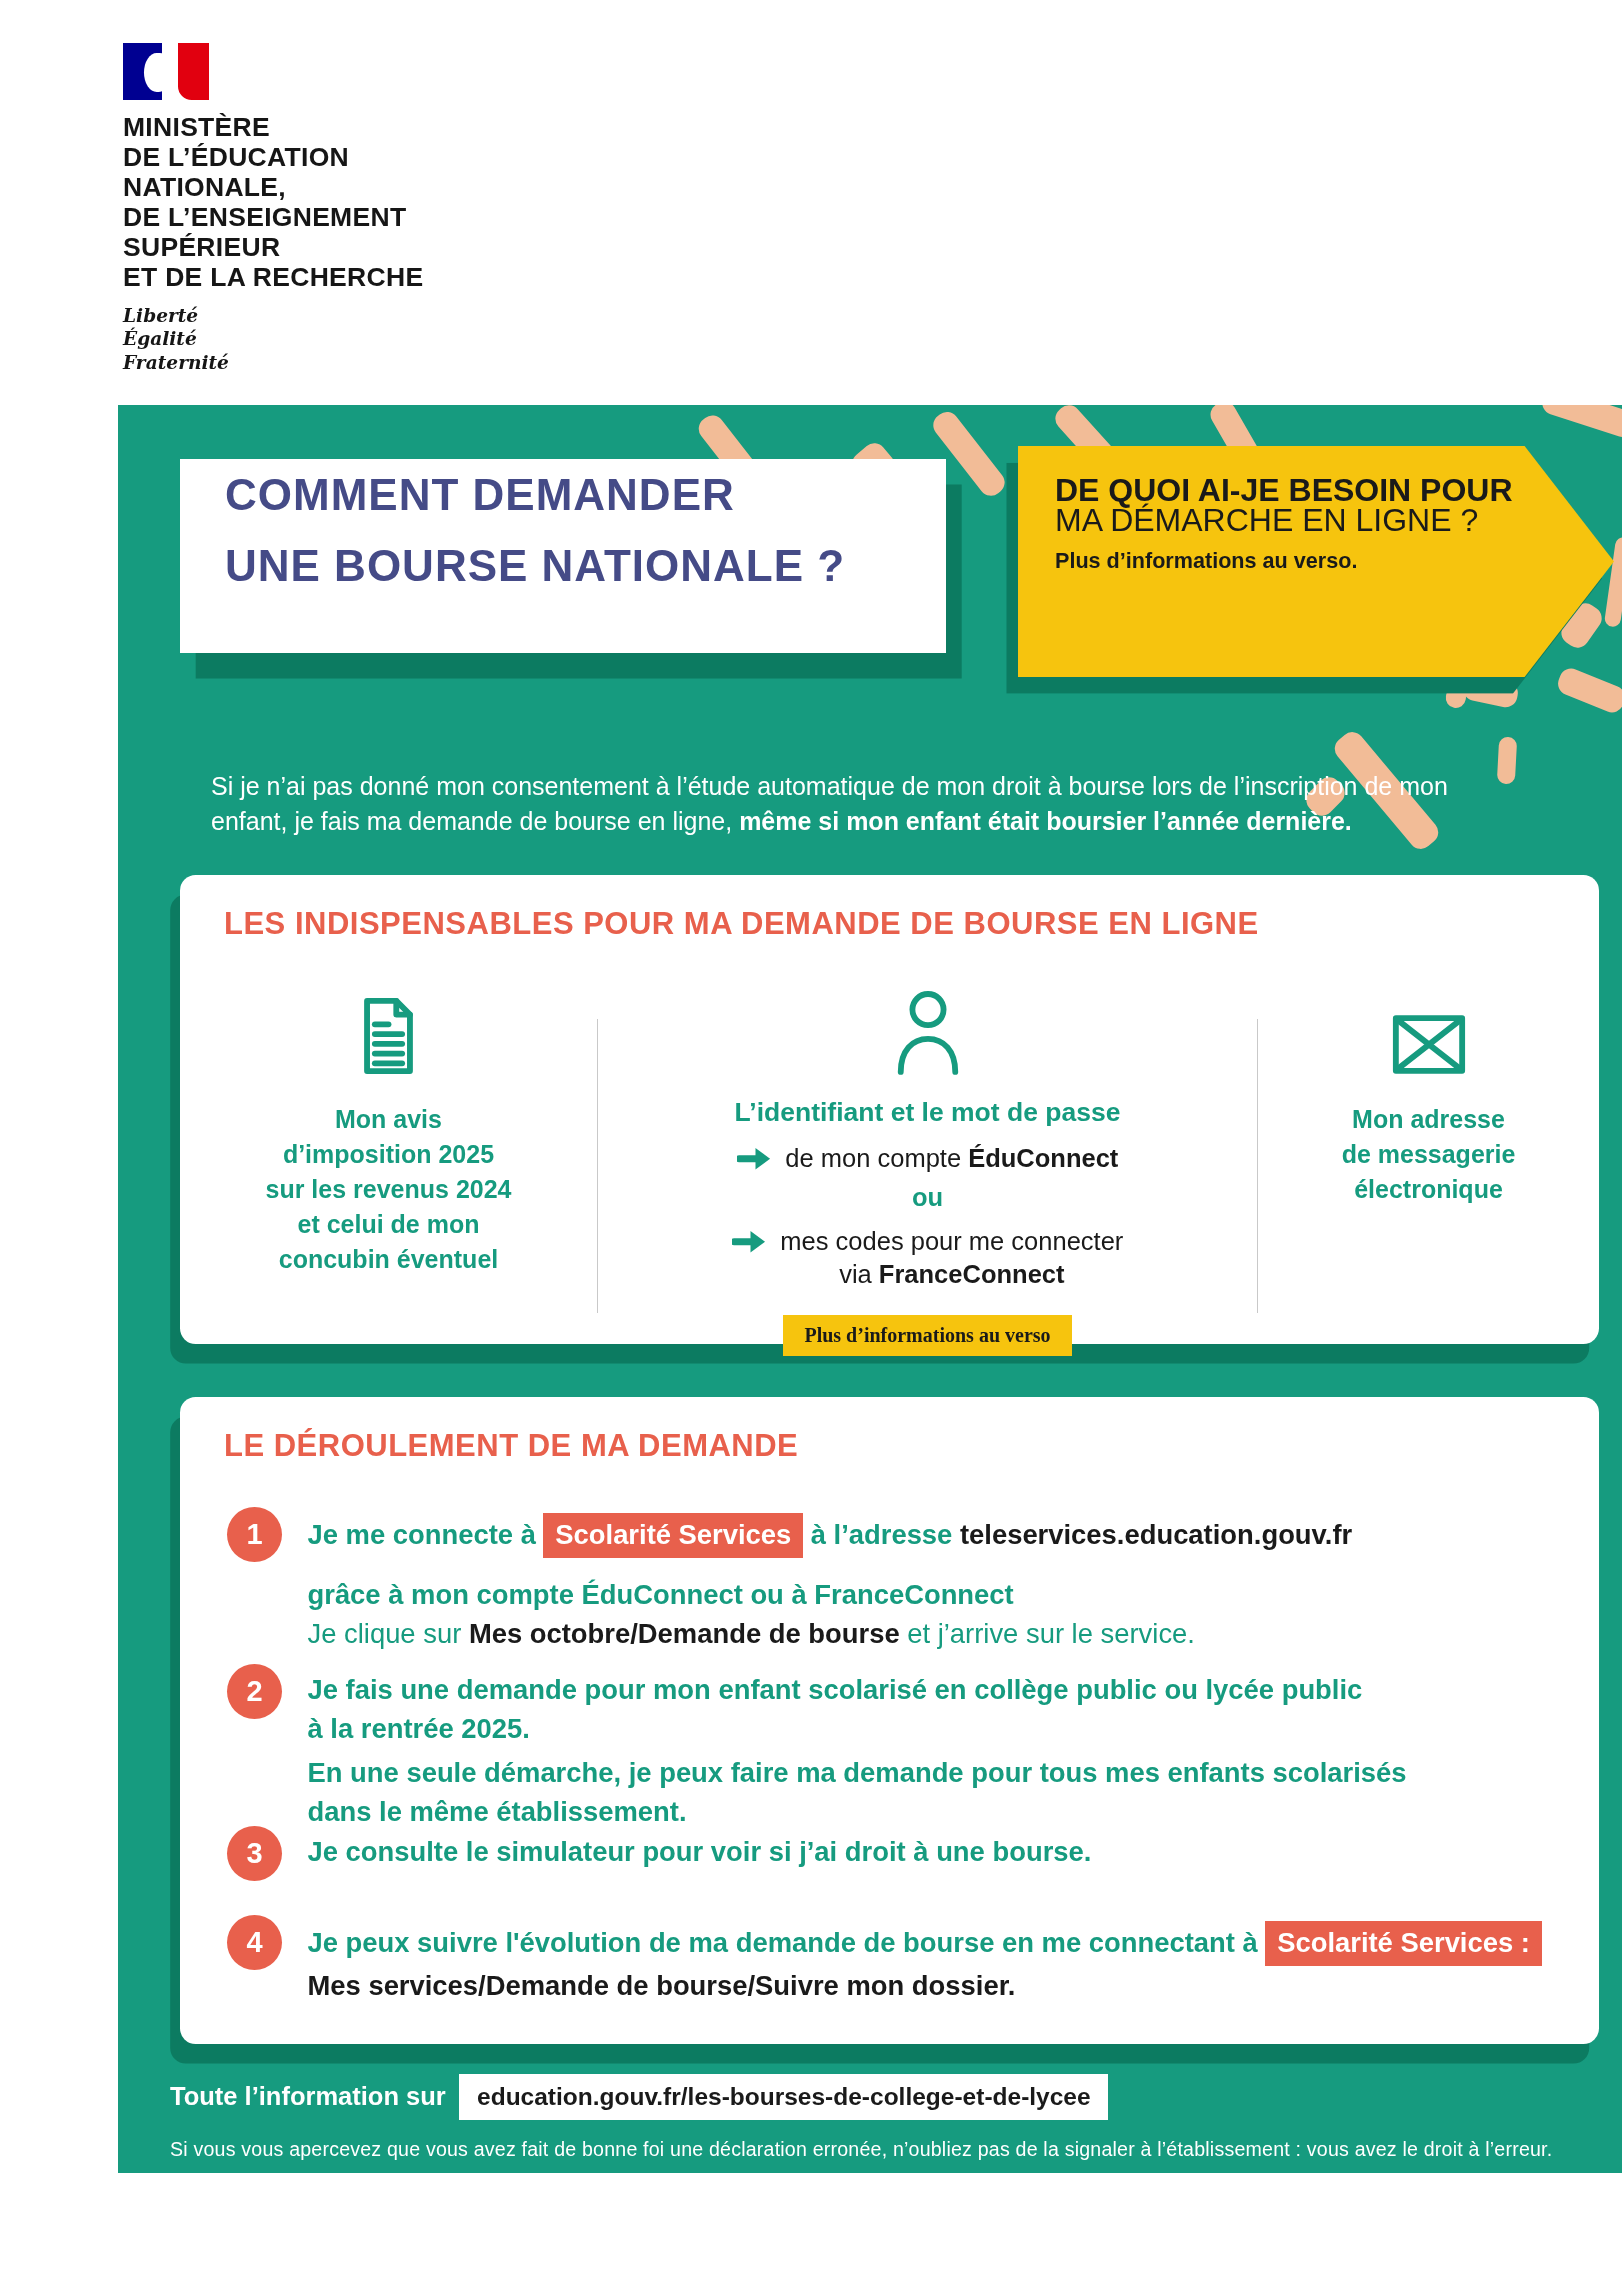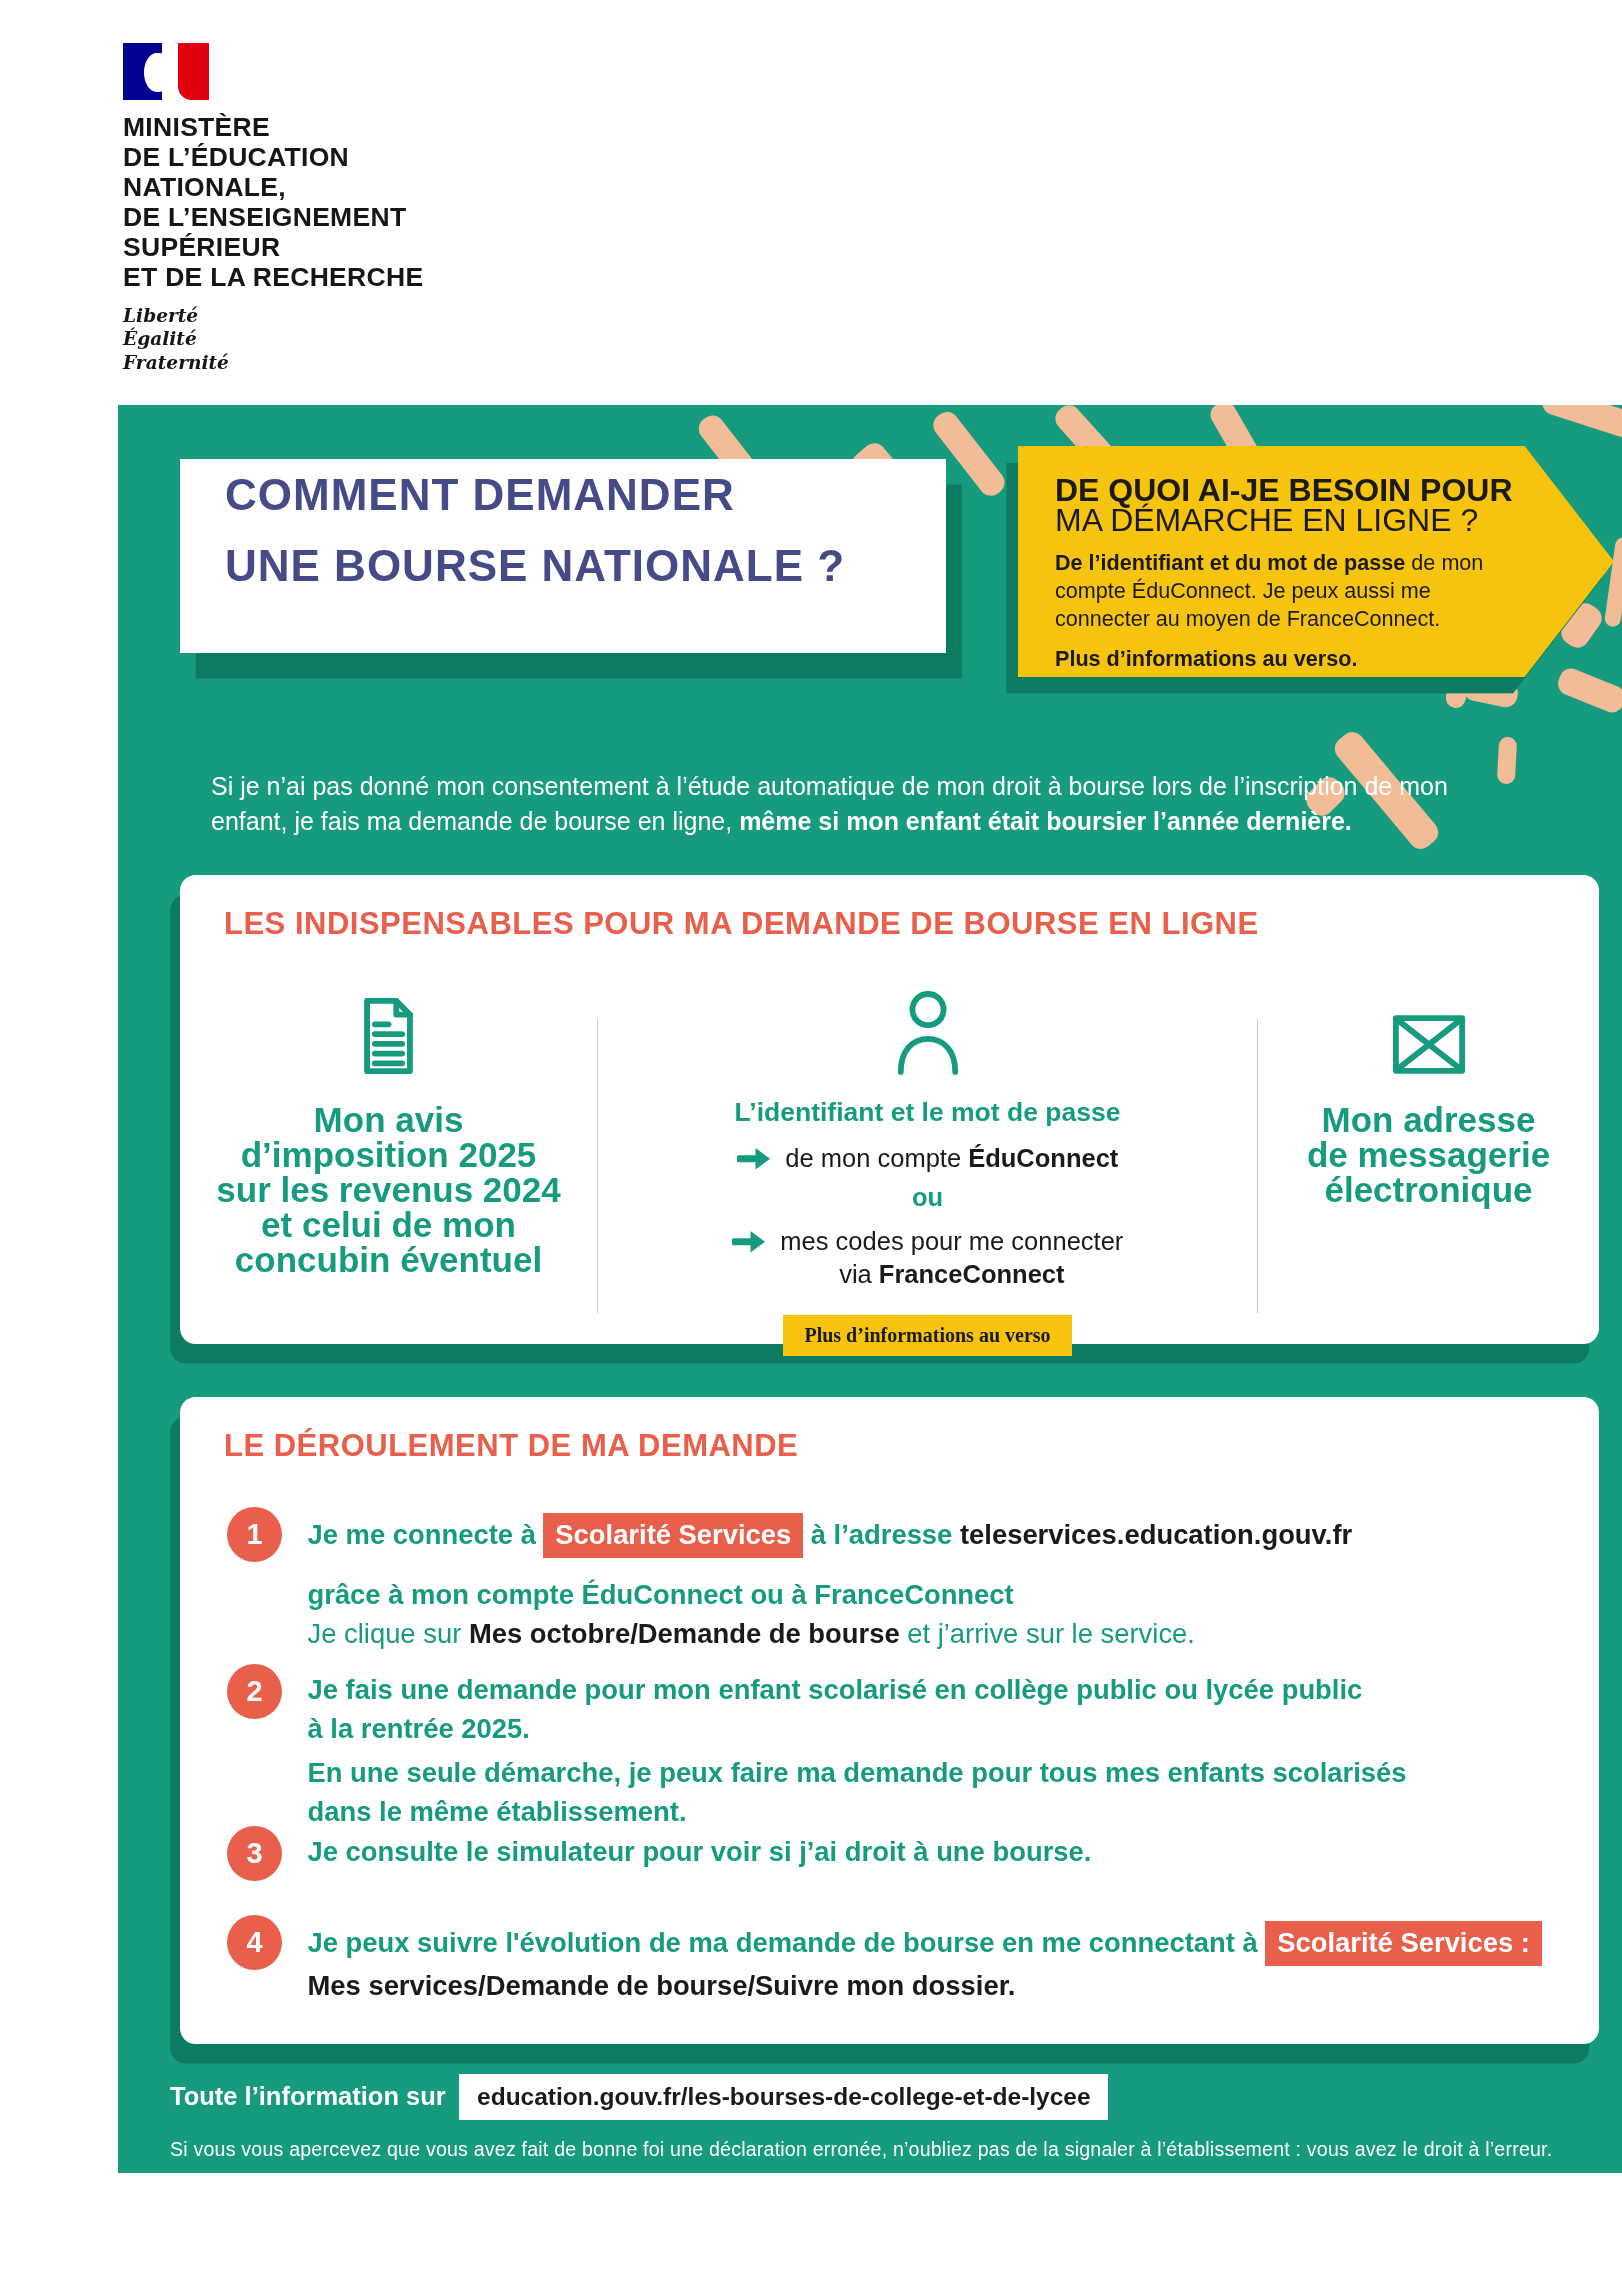--- a/index.html
+++ b/index.html
@@ -54,21 +54,21 @@
   .card-title { position:absolute; left:44px; top:31px; font-size:31px; font-weight:bold;
                 color:#E8604C; letter-spacing:0.5px; }
   .card-essentials { top:470px; height:469px; }
   .card-steps { top:992px; height:647px; }
 
   .cols { position:absolute; left:0; right:0; top:93px; bottom:19.6px; display:grid;
           grid-template-columns:417px 1px auto 1px 341px; }
   .vdiv { background:#c9c9c9; width:1px; height:294px; margin-top:51px; }
   .col { text-align:center; padding-top:29px; }
   .col-icon { height:78px; display:flex; justify-content:center; align-items:flex-end; }
-  .col-label { margin-top:27.4px; font-size:35px; font-weight:bold; color:#169B7F;
+  .col-label { margin-top:27.4px; font-size:25px; font-weight:bold; color:#169B7F;
                line-height:35px; white-space:pre-line; }
   .cred-title { margin-top:0; font-size:26.5px; font-weight:bold; color:#169B7F; }
   .col-mid { padding-top:15.7px; }
   .col-mid .col-icon { height:92px; }
   .cred-title { margin-top:21.6px; }
   .opt { display:flex; justify-content:center; align-items:flex-start; gap:13.7px;
          margin-top:13.7px; font-size:25.5px; color:#1a1a1a; line-height:33px; }
   .opt .arrow-svg { margin-top:3.9px; flex-shrink:0; }
   .ou { margin-top:7.8px; font-size:25.5px; font-weight:bold; color:#169B7F; }
   .yellow-badge { display:block; width:fit-content; margin:23.5px auto 0;
@@ -151,21 +151,20 @@
       <div>UNE BOURSE NATIONALE ?</div>
     </div>
 
     <div class="callout-wrap">
       <div class="callout-shadow"></div>
       <div class="callout">
         <div class="co-head">
           <span>DE QUOI AI-JE BESOIN POUR</span><br>
           <span class="light">MA DÉMARCHE EN LIGNE ?</span>
         </div>
-        <p class="co-body"><strong>De l’identifiant et du mot de passe</strong><span> de mon compte ÉduConnect. Je peux aussi me connecter au moyen de FranceConnect.</span></p>
         <p class="co-foot">Plus d’informations au verso.</p>
       </div>
     </div>
 
     <div class="period">
       <p class="period-body"><span>Si je n’ai pas donné mon consentement à l’étude automatique de mon droit à bourse lors de l’inscription de mon enfant, je fais ma demande de bourse en ligne, </span><strong>même si mon enfant était boursier l’année dernière.</strong></p>
     </div>
 
     <div class="card card-essentials">
       <h3 class="card-title">LES INDISPENSABLES POUR MA DEMANDE DE BOURSE EN LIGNE</h3>

